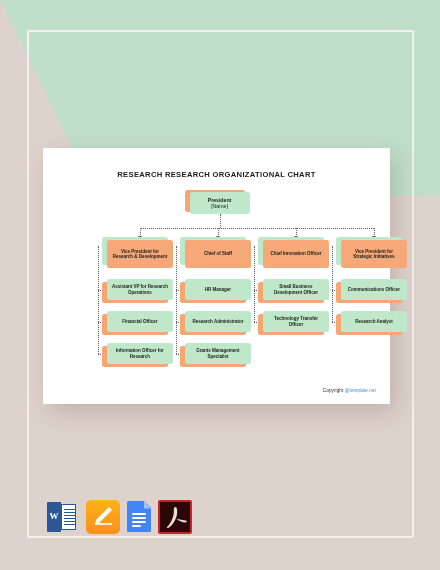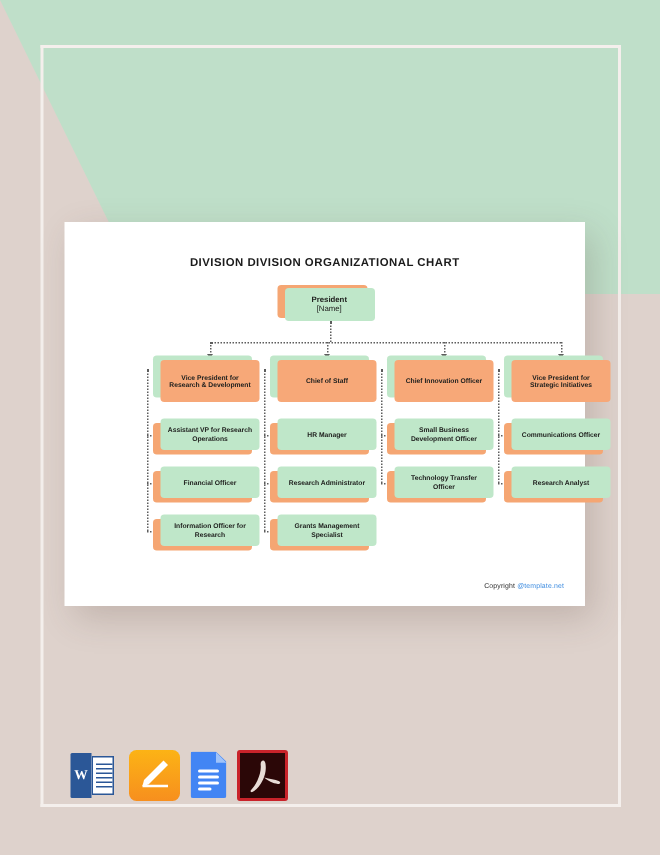--- a/index.html
+++ b/index.html
@@ -92,21 +92,21 @@
   <div class="bg-beige"></div>
   <div class="bg-green"></div>
   <div class="frame-v-left"></div>
   <div class="frame-v-right"></div>
   <div class="frame-h-top"></div>
   <div class="frame-h-bottom"></div>
 </div>
 
 <div id="card">
 
-  <div id="chart-title">DIVISION DIVISION ORGANIZATIONAL CHART</div>
+  <div id="chart-title">RESEARCH RESEARCH ORGANIZATIONAL CHART</div>
 
   <div id="connectors">
       <div class="dot-v" style="left: 176.5px; top: 66px; height: 14px;"></div>
       <div class="dot-h" style="left: 97px; top: 80px; width: 234px;"></div>
       <div class="dot-v" style="left: 97px; top: 80px; height: 9px;"></div>
       <div class="arrow-d" style="left: 95px; top: 88px;"></div>
       <div class="dot-v" style="left: 55px; top: 98px; height: 107.5px;"></div>
       <div class="dot-h" style="left: 55px; top: 141.5px; width: 9px;"></div>
       <div class="arrow-r" style="left: 61px; top: 139.5px;"></div>
       <div class="dot-h" style="left: 55px; top: 173.5px; width: 9px;"></div>

